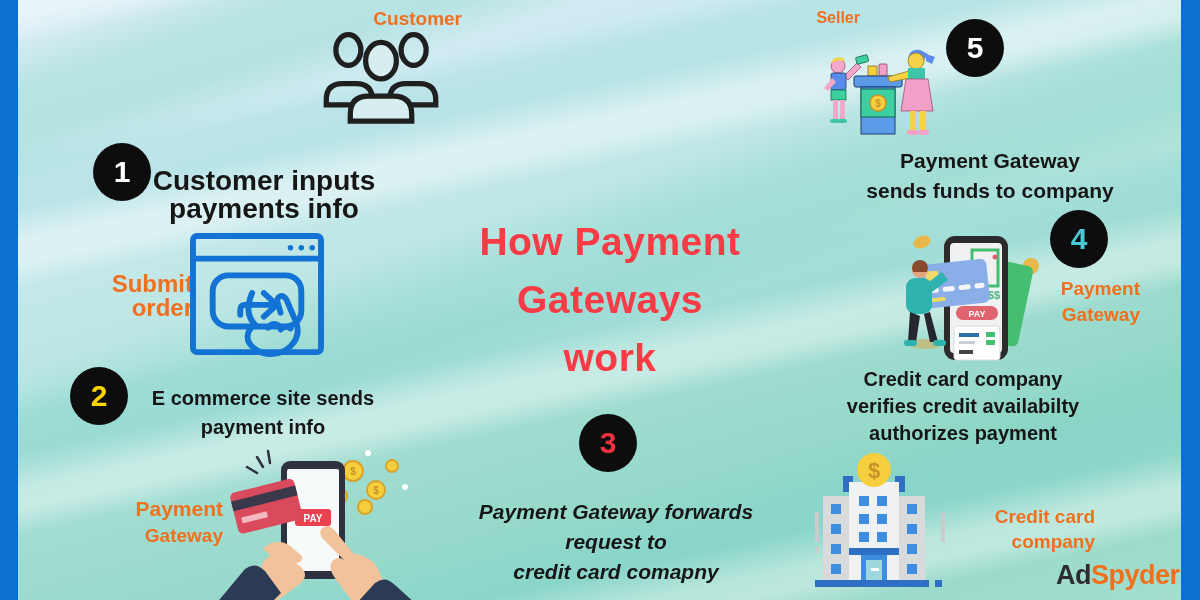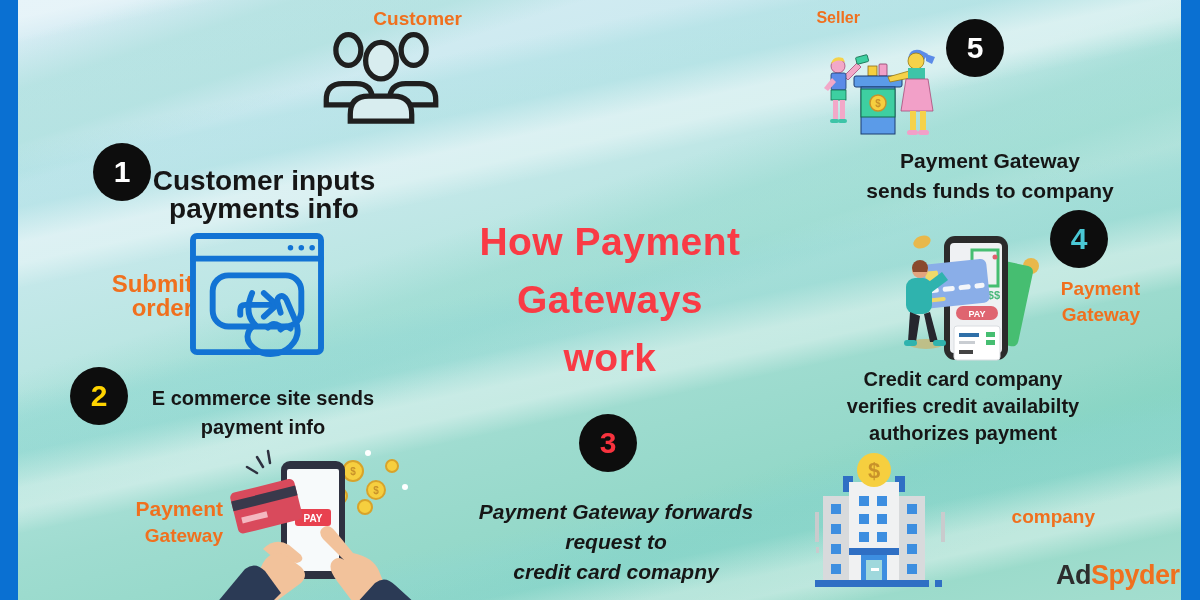--- a/index.html
+++ b/index.html
@@ -299,20 +299,21 @@
     <rect x="48" y="103" width="26" height="25" fill="#3d8ee0"></rect>
     <rect x="53" y="108" width="16" height="20" fill="#9fd8dc"></rect>
     <rect x="58" y="116" width="8" height="3" fill="#ffffff"></rect>
     <circle cx="61" cy="18" r="17" fill="#f6cf3f"></circle>
     <text x="61" y="26" font-size="22" font-weight="bold" fill="#c8922a" text-anchor="middle">$</text>
     <rect x="2" y="128" width="114" height="7" fill="#2f6fc4"></rect>
     <rect x="122" y="128" width="7" height="7" fill="#2f6fc4"></rect>
   </svg>
 
   <div class="abs orange-label" style="left:960px; top:504px; width:135px; font-size:19px; line-height:25px;">
+    <div>Credit card</div>
     <div>company</div>
   </div>
 
   <div class="abs logo" style="left:1056px; top:560px;">
     <span class="ad">Ad</span><span class="spy">Spyder</span>
   </div>
 
 </div>
 
 </body></html>

